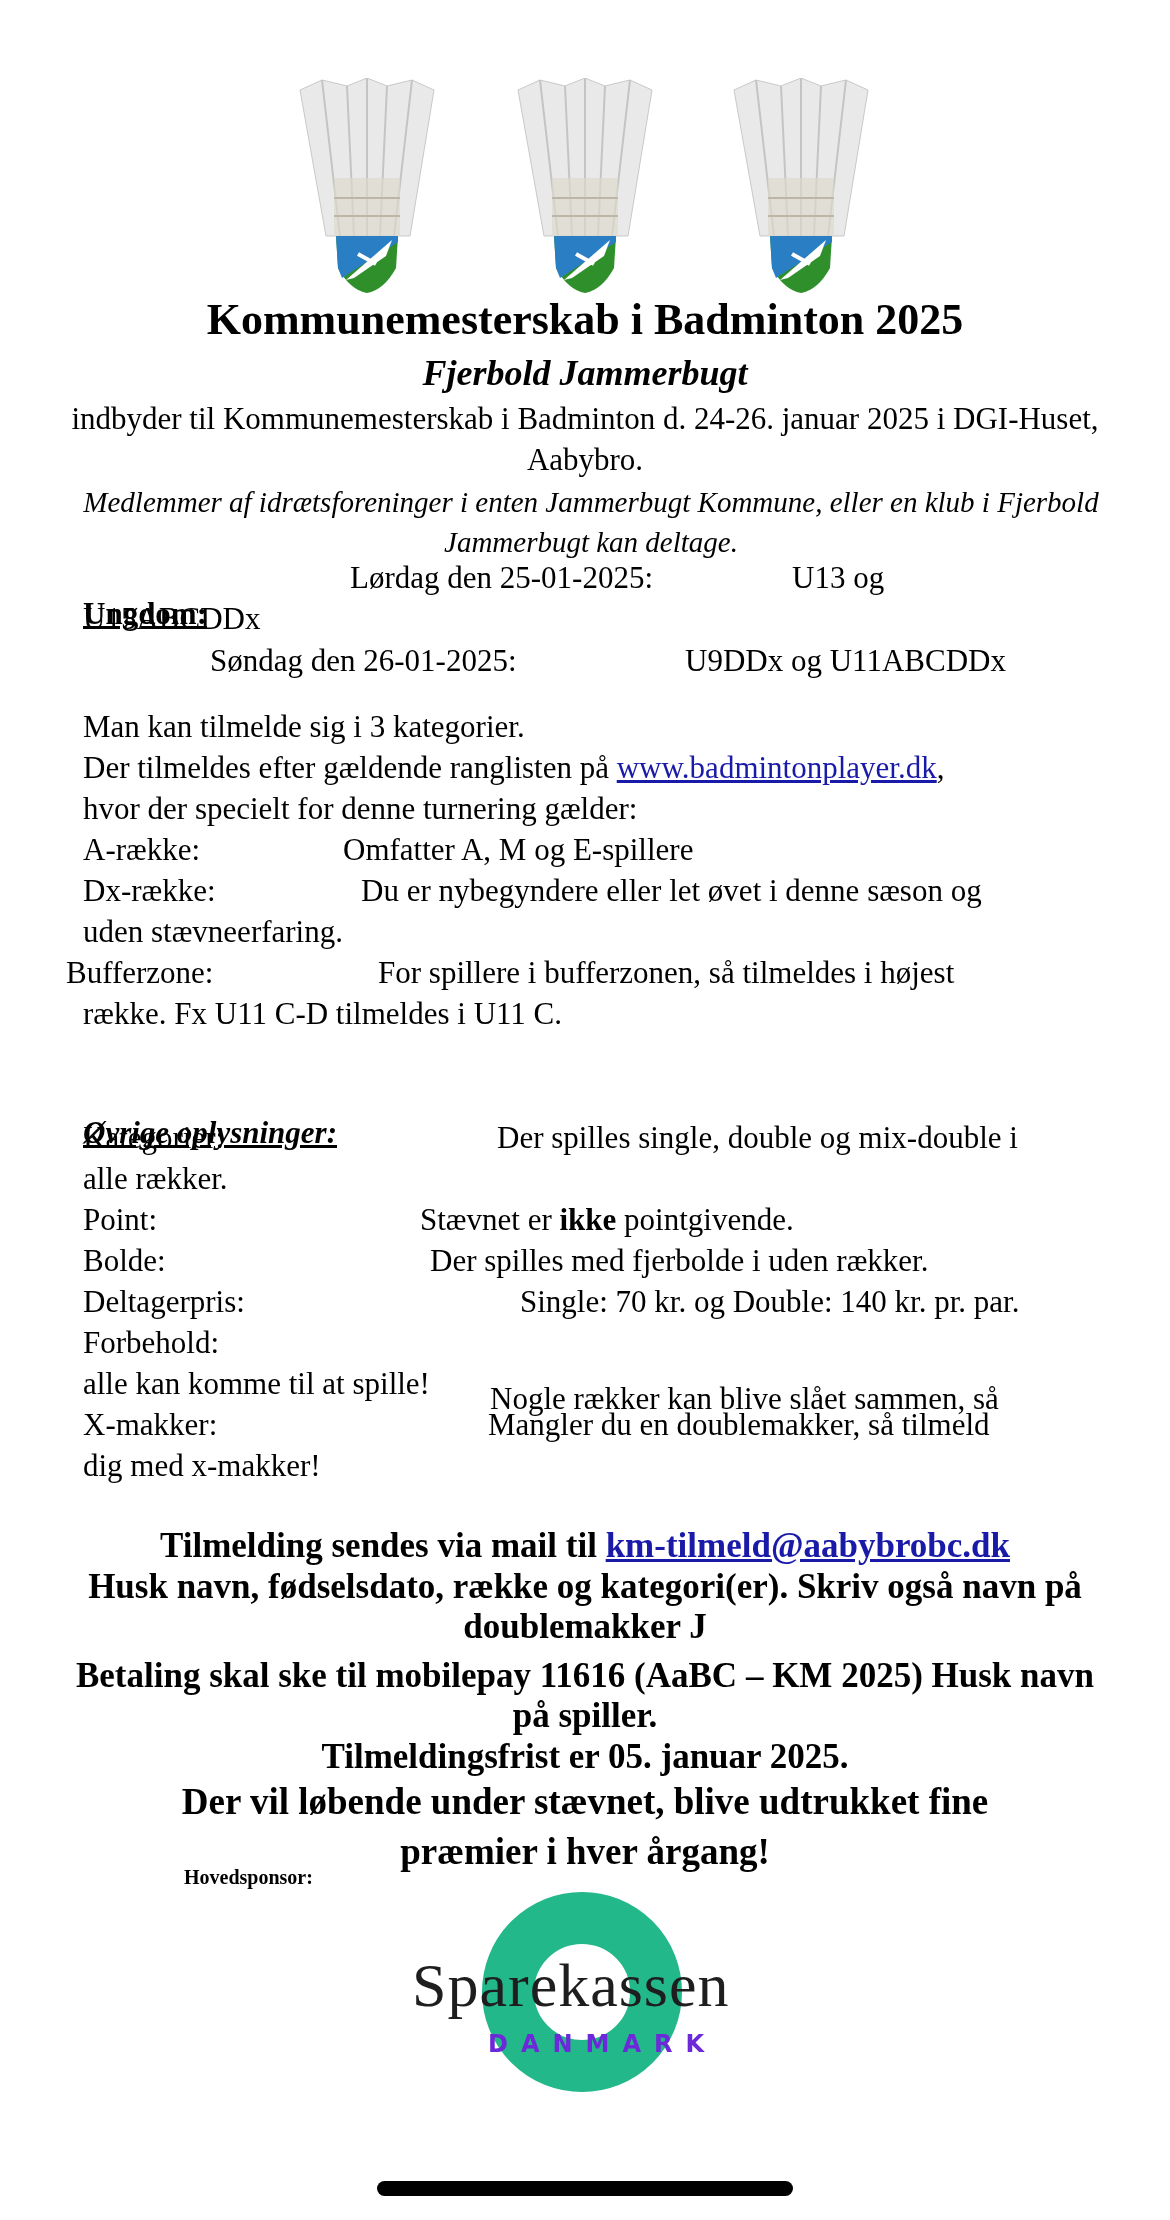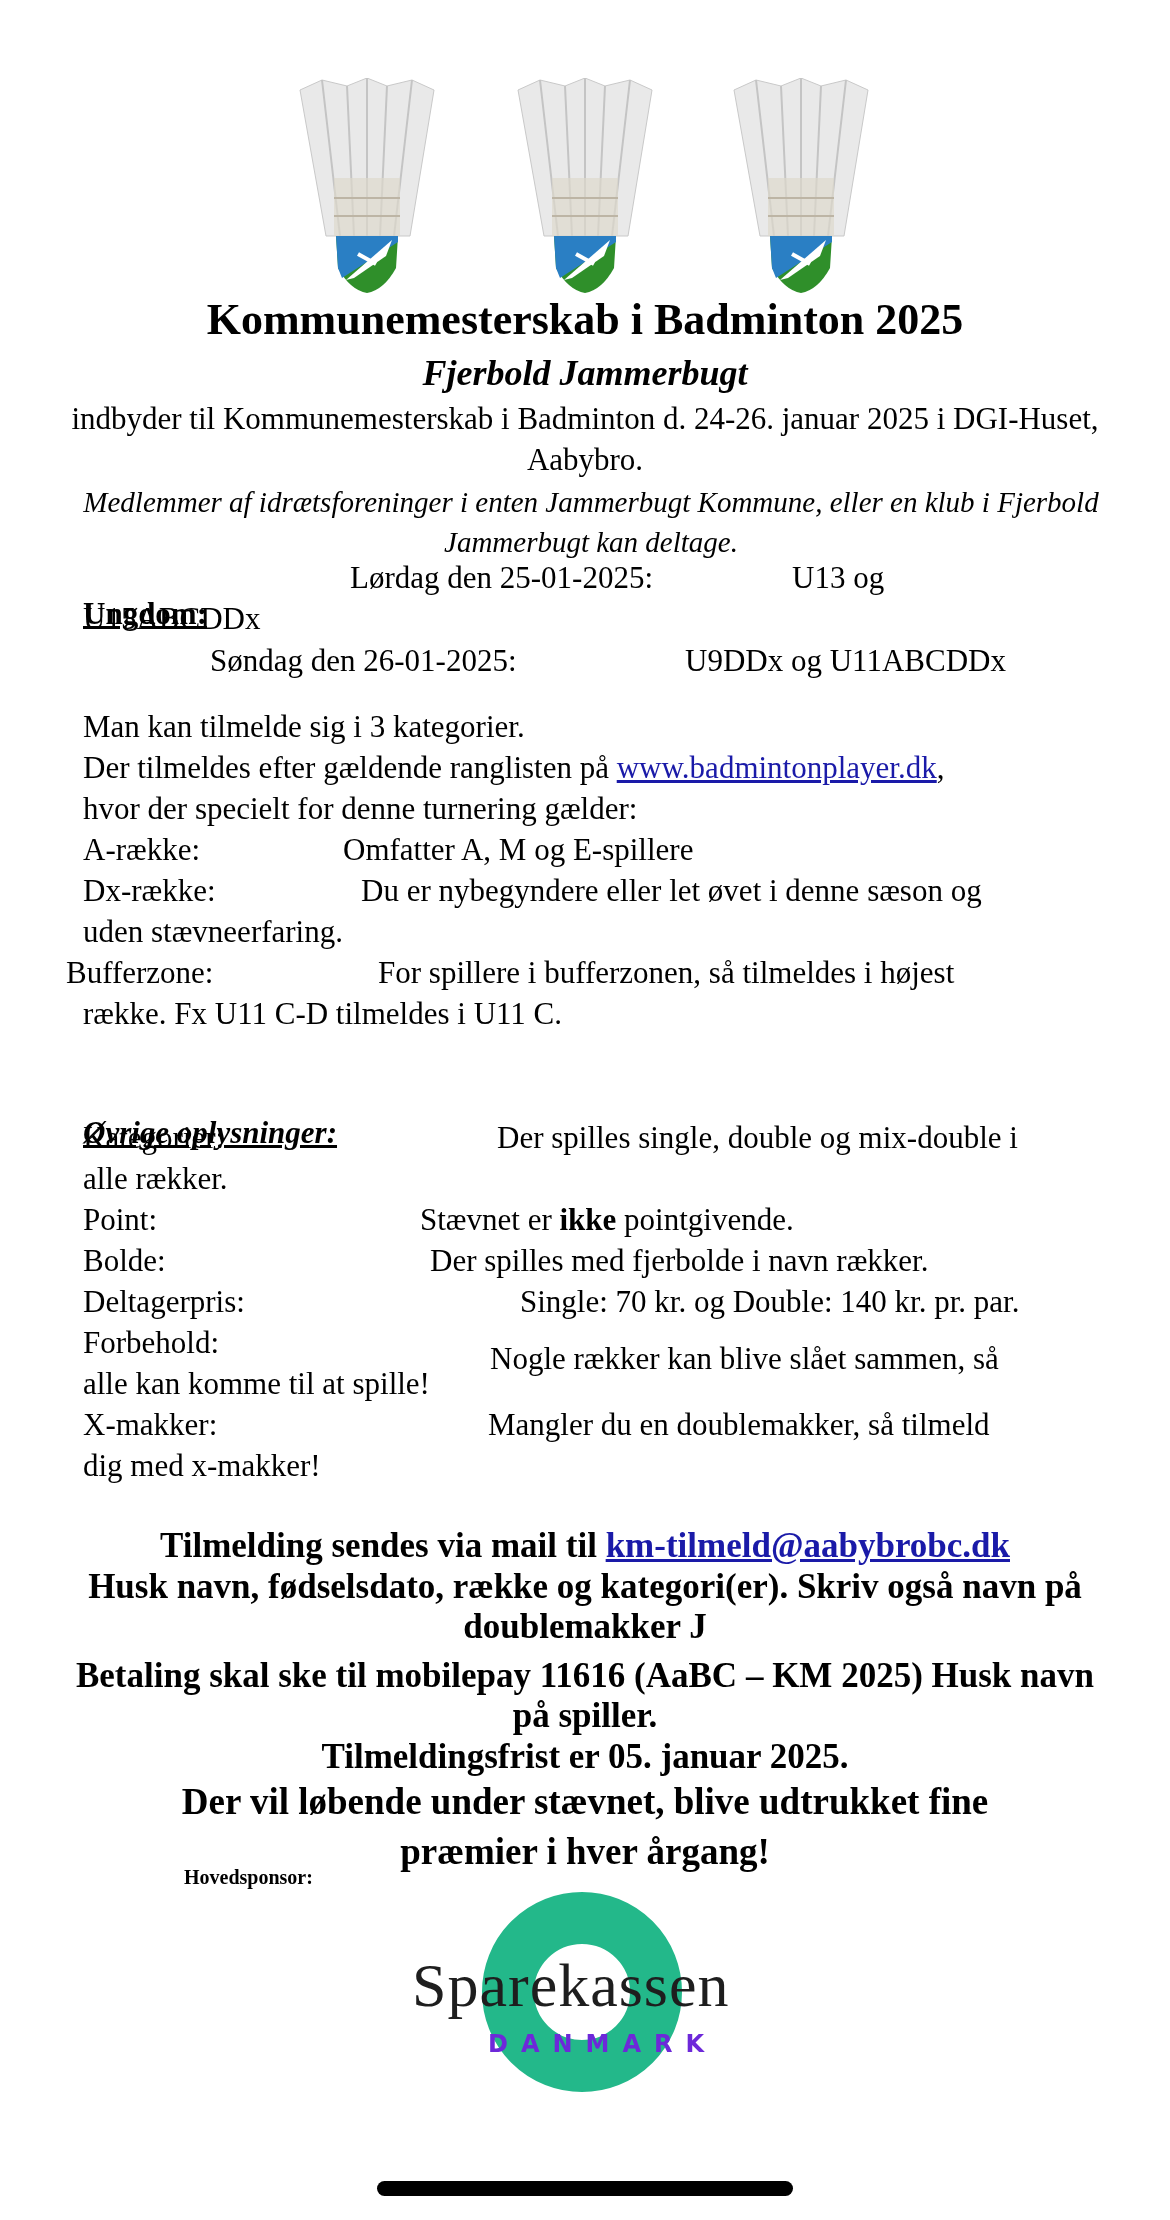--- a/index.html
+++ b/index.html
@@ -114,27 +114,27 @@
   <span class="line b i u" style="top:1076px;left:83px">Øvrige oplysninger:</span>
 
   <span class="line" style="top:1117px;left:83px">Kategorier:</span>
   <span class="line" style="top:1117px;left:497px">Der spilles single, double og mix-double i</span>
   <span class="line" style="top:1158px;left:83px">alle rækker.</span>
 
   <span class="line" style="top:1199px;left:83px">Point:</span>
   <span class="line" style="top:1199px;left:420px"><span>Stævnet er </span><span class="b">ikke</span><span> pointgivende.</span></span>
 
   <span class="line" style="top:1240px;left:83px">Bolde:</span>
-  <span class="line" style="top:1240px;left:430px">Der spilles med fjerbolde i navn rækker.</span>
+  <span class="line" style="top:1240px;left:430px">Der spilles med fjerbolde i uden rækker.</span>
 
   <span class="line" style="top:1281px;left:83px">Deltagerpris:</span>
   <span class="line" style="top:1281px;left:520px">Single: 70 kr. og Double: 140 kr. pr. par.</span>
 
   <span class="line" style="top:1322px;left:83px">Forbehold:</span>
-  <span class="line" style="top:1338px;left:490px">Nogle rækker kan blive slået sammen, så</span>
+  <span class="line" style="top:1378px;left:490px">Nogle rækker kan blive slået sammen, så</span>
   <span class="line" style="top:1363px;left:83px">alle kan komme til at spille!</span>
 
   <span class="line" style="top:1404px;left:83px">X-makker:</span>
   <span class="line" style="top:1404px;left:488px">Mangler du en doublemakker, så tilmeld</span>
   <span class="line" style="top:1445px;left:83px">dig med x-makker!</span>
 </div>
 
 <div>
   <div class="abs bold-block" style="top:1526px"><span>Tilmelding sendes via mail til </span><a class="link" href="#">km-tilmeld@aabybrobc.dk</a></div>
   <div class="abs bold-block" style="top:1567px">Husk navn, fødselsdato, række og kategori(er). Skriv også navn på</div>

